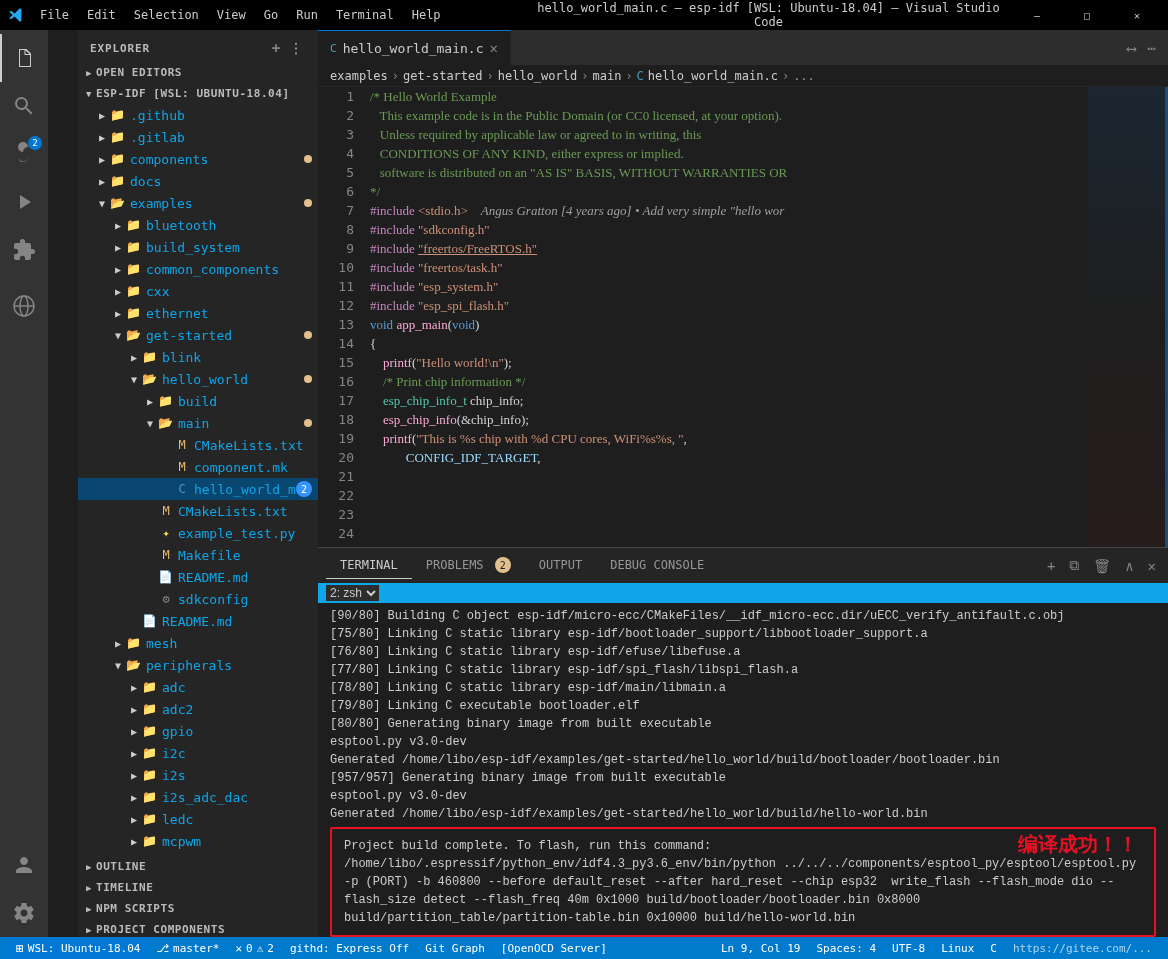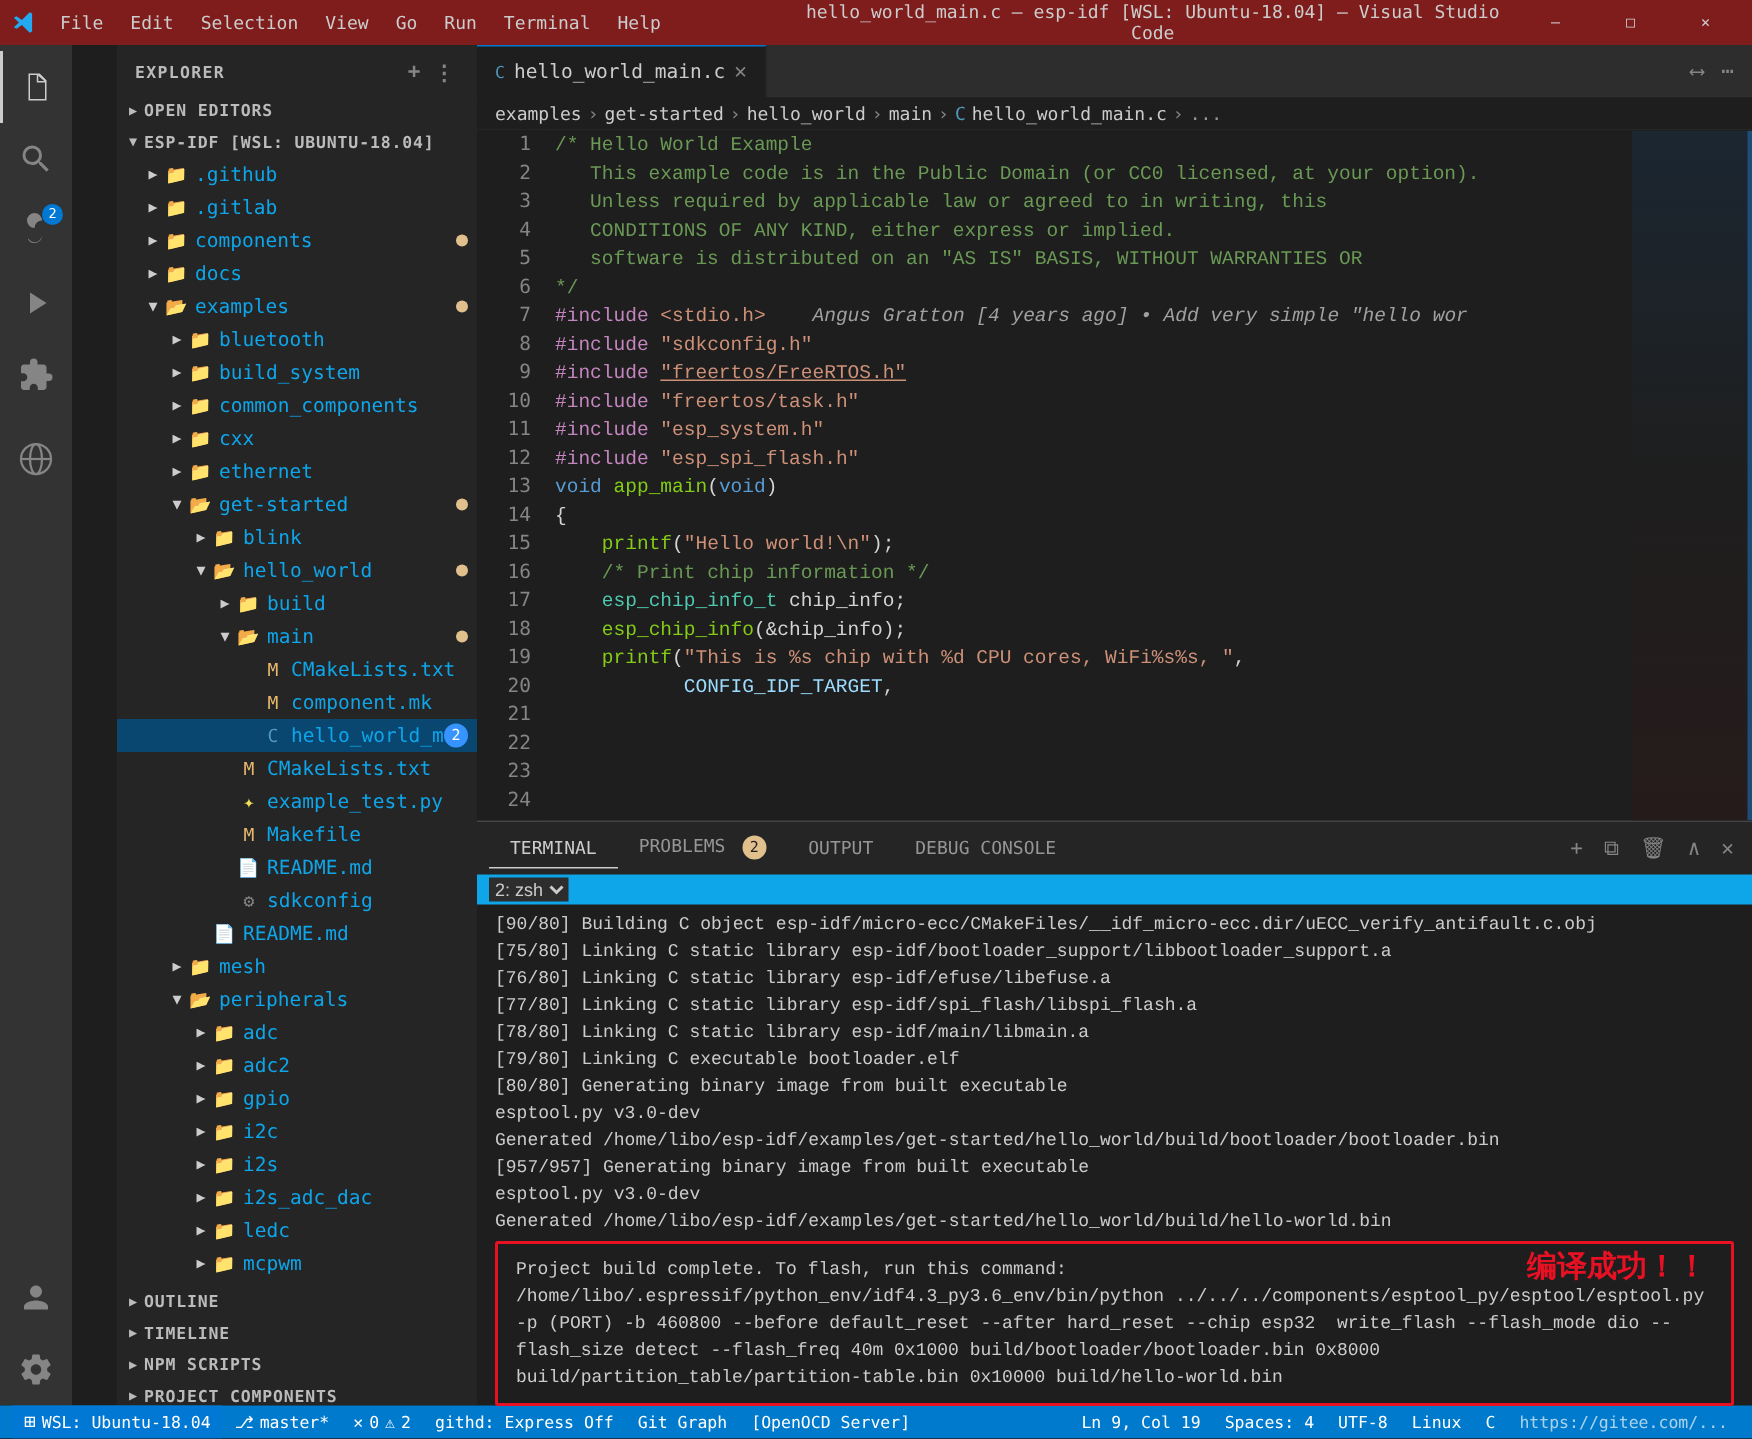--- a/index.html
+++ b/index.html
@@ -11,21 +11,21 @@
       font-size: 12px;
       color: #cccccc;
       overflow: hidden;
       display: flex;
       flex-direction: column;
     }
 
     
     #title-bar {
       height: 30px;
-      background: #7f1d1d;
+      background: #000000;
       display: flex;
       align-items: center;
       padding: 0 8px;
       flex-shrink: 0;
     }
     #menu-bar {
       display: flex;
       gap: 2px;
       flex: 1;
     }
@@ -250,27 +250,27 @@
       overflow: auto;
       padding: 0 8px;
       font-size: 13px;
       line-height: 19px;
       font-family: Consolas, 'Courier New', monospace;
     }
     #code-view::-webkit-scrollbar { height: 8px; width: 8px; }
     #code-view::-webkit-scrollbar-track { background: #1e1e1e; }
     #code-view::-webkit-scrollbar-thumb { background: #424242; }
 
-    .code-line { white-space: pre; display: block; color: #d4d4d4; }
+    .code-line { white-space: pre; display: block; color: #d4d4d4; font-family: Liberation Serif, serif; }
     .c-comment { color: #6a9955; }
     .c-keyword { color: #569cd6; }
     .c-type { color: #4ec9b0; }
     .c-string { color: #ce9178; }
     .c-include { color: #c586c0; }
-    .c-func { color: #84cc16; }
+    .c-func { color: #f9a8d4; }
     .c-macro { color: #9cdcfe; }
     .c-underline { text-decoration: underline; color: #ce9178; }
     .c-git-ann { color: #a0a0a0; font-style: italic; }
 
     
     #minimap {
       width: 80px;
       background: #1e1e1e;
       flex-shrink: 0;
       overflow: hidden;

